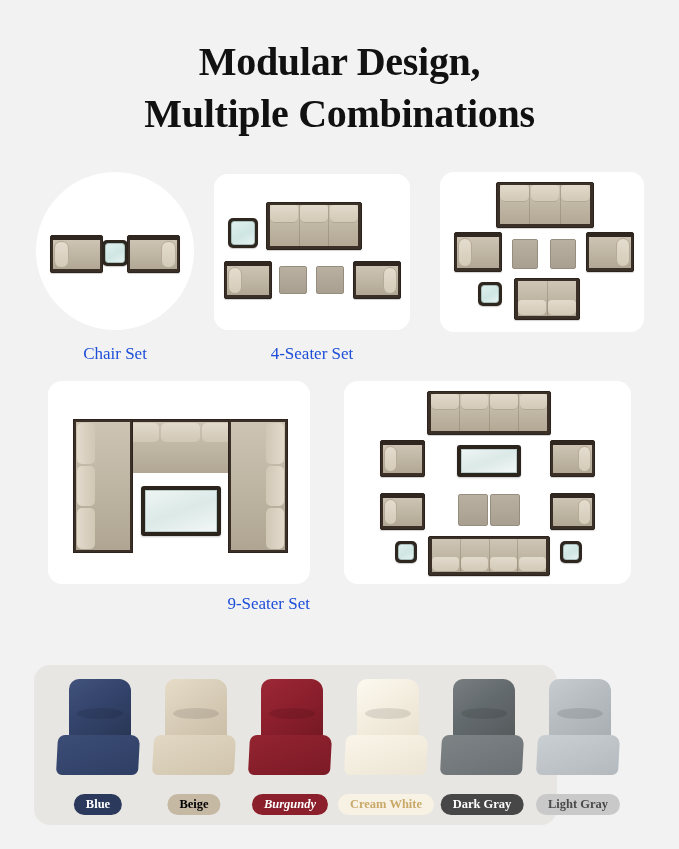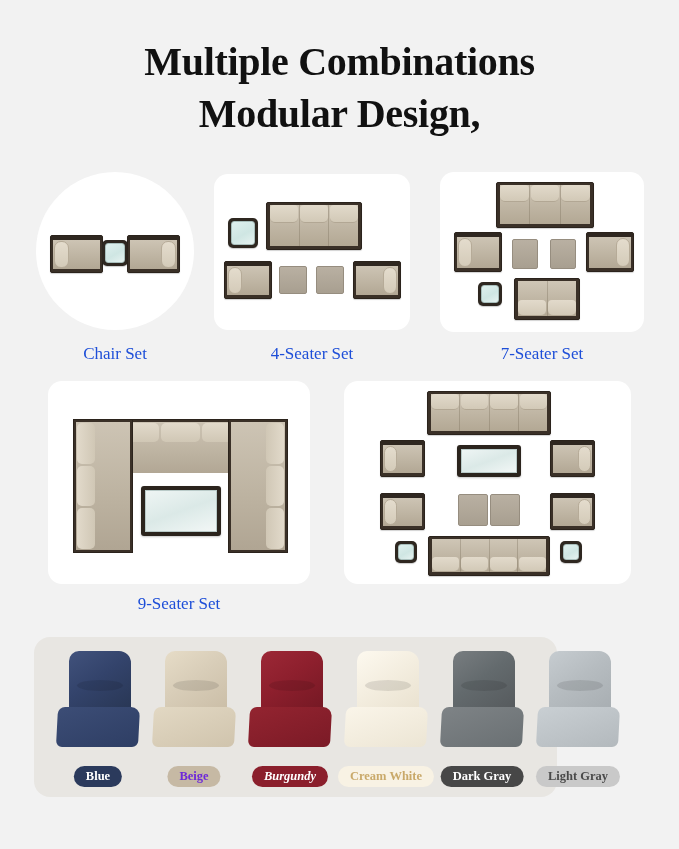--- a/index.html
+++ b/index.html
@@ -139,21 +139,21 @@
   }
   .sect .fill {
     position: absolute; left:2px; right:2px; top:2px; bottom:2px;
     background: linear-gradient(180deg,#cdc4b4 0%, #bcb2a0 60%, #b0a593 100%);
   }
   .sect .pillows { position: absolute; display: flex; }
 
   
   .color-panel {
     position: absolute;
-    left: 34px; top: 637px; width: 523px; height: 160px;
+    left: 34px; top: 665px; width: 523px; height: 160px;
     background: #e8e6e2;
     border-radius: 16px;
   }
   .swatch { position: absolute; top: 14px; width: 92px; height: 136px; }
   .cushion-img {
     position: absolute; left: 50%; transform: translateX(-50%);
     top: 0; width: 86px; height: 98px;
   }
   
   .cushion-img .back {
@@ -181,22 +181,22 @@
     white-space: nowrap;
     font-family: "Liberation Serif", "DejaVu Serif", serif;
   }
 </style>
 </head>
 <body>
 
 <div class="page">
 
   <div class="title-block">
+    <div class="title-line">Modular Design,</div>
     <div class="title-line">Multiple Combinations</div>
-    <div class="title-line">Modular Design,</div>
   </div>
 
   <div class="card circle" style="left:36px; top:172px; width:158px; height:158px;">
     <div class="chair arm-left" style="left:14px; top:63px; width:53px; height:38px;">
       <div class="topbar"></div>
       <div class="body"></div>
       <div class="arm"></div>
     </div>
     <div class="sidetable" style="left:66px; top:68px; width:26px; height:26px;">
       <div class="glass"></div>
@@ -280,21 +280,20 @@
       <div class="divs">
           <span></span>
           <span></span>
         </div>
       <div class="cushrow" style="height:16px; top:auto; bottom:3px;">
         <div class="cush"></div>
         <div class="cush"></div>
       </div>
     </div>
   </div>
-  <div class="caption" style="left:440px; top:344px; width:204px;">7-Seater Set</div>
 
   <div class="card" style="left:48px; top:381px; width:262px; height:203px;">
 
     <div class="sect" style="left:25px; top:38px; width:215px; height:60px;">
       <div class="fill"></div>
       <div class="pillows" style="left:3px; right:3px; top:3px; height:19px; gap:2px;">
         <div class="cush" style="flex:1;background:linear-gradient(180deg,#e2dacb,#d0c7b5);border-radius:5px;"></div>
         <div class="cush" style="flex:1;background:linear-gradient(180deg,#e2dacb,#d0c7b5);border-radius:5px;"></div>
         <div class="cush" style="flex:1;background:linear-gradient(180deg,#e2dacb,#d0c7b5);border-radius:5px;"></div>
         <div class="cush" style="flex:1;background:linear-gradient(180deg,#e2dacb,#d0c7b5);border-radius:5px;"></div>
@@ -319,21 +318,21 @@
         <div class="cush" style="flex:1;background:linear-gradient(270deg,#e2dacb,#d0c7b5);border-radius:5px;"></div>
       </div>
     </div>
 
     <div style="position:absolute; left:85px; top:92px; width:95px; height:84px; background:#ffffff;"></div>
 
     <div class="cofftable" style="left:93px; top:105px; width:80px; height:50px;">
       <div class="glass"></div>
     </div>
   </div>
-  <div class="caption" style="left:48px; top:594px; width:262px;">9-Seater Set</div>
+  <div class="caption" style="left:48px; top:594px; width:262px;text-align:right;">9-Seater Set</div>
 
   <div class="card" style="left:344px; top:381px; width:287px; height:203px;">
 
     <div class="sofa" style="left:83px; top:10px; width:124px; height:44px;">
       <div class="seatarea"></div>
       <div class="divs">
           <span></span>
           <span></span>
           <span></span>
           <span></span>
@@ -407,21 +406,21 @@
         <div class="seat" style="background:linear-gradient(160deg,#3c4d76 0%,#2e3e64 100%);"></div>
       </div>
       <div class="pill" style="background:#2b3a5c; color:#ffffff;">Blue</div>
     </div>
 
     <div class="swatch" style="left:114px;">
       <div class="cushion-img">
         <div class="back" style="background:linear-gradient(145deg,#e6dcc7 0%,#d8cdb8 45%,#cabda6 100%);"></div>
         <div class="seat" style="background:linear-gradient(160deg,#e2d8c3 0%,#d0c4ad 100%);"></div>
       </div>
-      <div class="pill" style="background:#c6b9a4; color:#6d28d9;">Beige</div>
+      <div class="pill" style="background:#c6b9a4; color:#000000;">Beige</div>
     </div>
 
     <div class="swatch" style="left:210px;font-style:italic;">
       <div class="cushion-img">
         <div class="back" style="background:linear-gradient(145deg,#9c2836 0%,#8d1f2d 45%,#731823 100%);"></div>
         <div class="seat" style="background:linear-gradient(160deg,#932430 0%,#7b1a26 100%);"></div>
       </div>
       <div class="pill" style="background:#8b1f2c; color:#ffffff;">Burgundy</div>
     </div>
 

